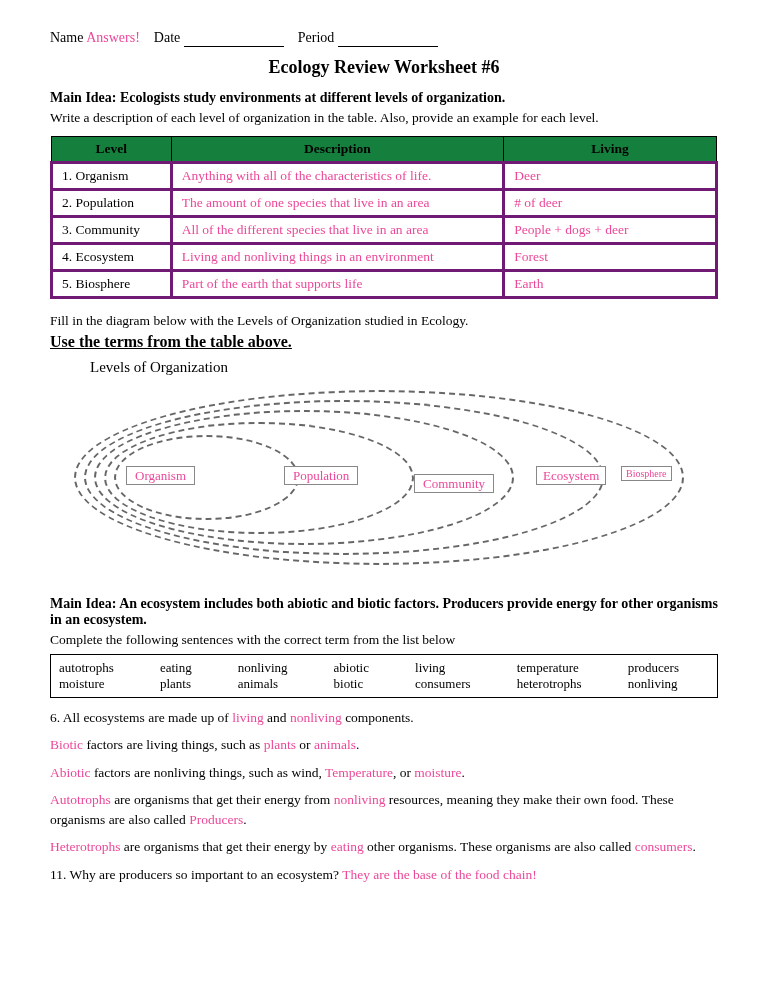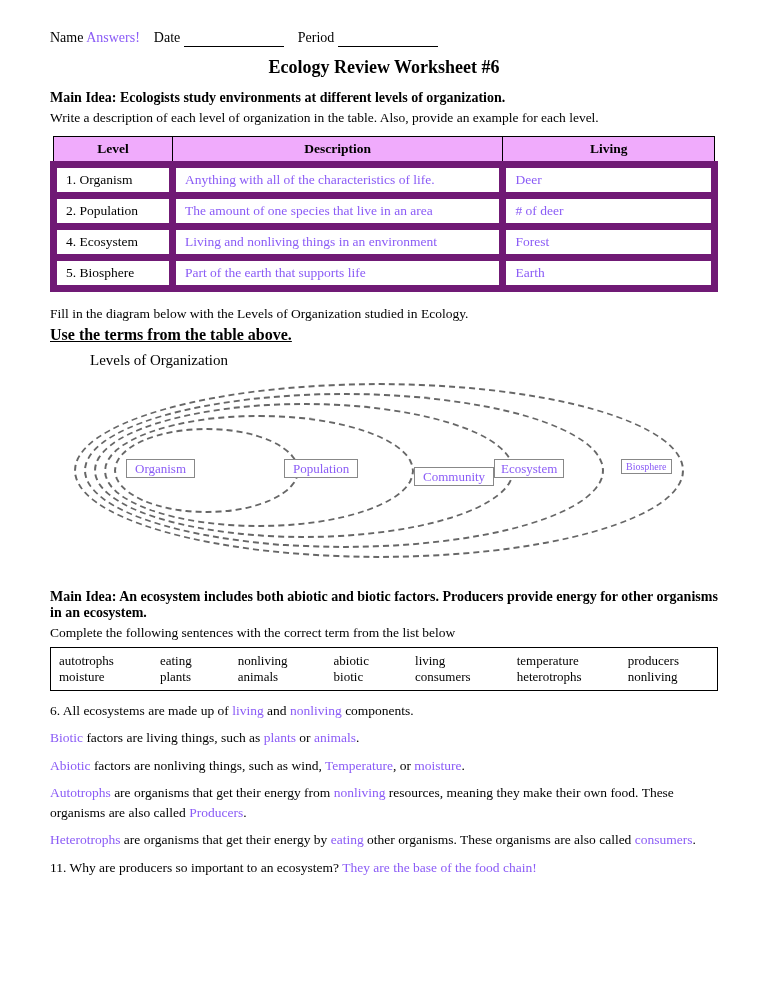--- a/index.html
+++ b/index.html
@@ -39,28 +39,28 @@
       width: 100%;
       border-collapse: collapse;
       margin-bottom: 14px;
       font-size: 13.5px;
     }
     table th {
       border: 1px solid #000;
       padding: 4px 8px;
       font-weight: bold;
       text-align: center;
-      background: #f0abfc;
+      background: #15803d;
     }
     table td {
-      border: 7px solid #701a75;
+      border: 3px solid #701a75;
       padding: 4px 9px;
       vertical-align: top;
     }
-    .red { color: #8b5cf6; }
+    .red { color: #ec4899; }
     .diagram-section {
       margin: 10px 0 14px 0;
     }
     .diagram-label {
       font-size: 13px;
       font-style: italic;
       margin-bottom: 4px;
       margin-left: 60px;
     }
     .fill-desc {
@@ -105,20 +105,25 @@
       <td>1. Organism</td>
       <td class="red">Anything with all of the characteristics of life.</td>
       <td class="red">Deer</td>
     </tr>
     <tr>
       <td>2. Population</td>
       <td class="red">The amount of one species that live in an area</td>
       <td class="red"># of deer</td>
     </tr>
     <tr>
+      <td>3. Community</td>
+      <td class="red">All of the different species that live in an area</td>
+      <td class="red">People + dogs  + deer</td>
+    </tr>
+    <tr>
       <td>4. Ecosystem</td>
       <td class="red">Living and nonliving things in an environment</td>
       <td class="red">Forest</td>
     </tr>
     <tr>
       <td>5. Biosphere</td>
       <td class="red">Part of the earth that supports life</td>
       <td class="red">Earth</td>
     </tr>
   </tbody>
@@ -144,21 +149,21 @@
 
     <div style="position:absolute; left:62px; top:88px; font-size:13px;">
       <span style="border:1px solid #888; padding:1px 8px; background:#fff;" class="red">Organism</span>
     </div>
     <div style="position:absolute; left:220px; top:88px; font-size:13px;">
       <span style="border:1px solid #888; padding:1px 8px; background:#fff;" class="red">Population</span>
     </div>
     <div style="position:absolute; left:350px; top:88px; font-size:13px;margin-top:8px;">
       <span style="border:1px solid #888; padding:1px 8px; background:#fff;" class="red">Community</span>
     </div>
-    <div style="position:absolute; left:430px; top:88px; font-size:13px;">
+    <div style="position:absolute; left:472px; top:88px; font-size:13px;">
       <span style="border:1px solid #888; padding:1px 6px; background:#fff;" class="red">Ecosystem</span>
     </div>
     <div style="position:absolute; left:557px; top:88px; font-size:10px;">
       <span style="border:1px solid #888; padding:1px 4px; background:#fff;" class="red">Biosphere</span>
     </div>
   </div>
 </div>
 
 <div style="margin-top:16px;"></div>
 

